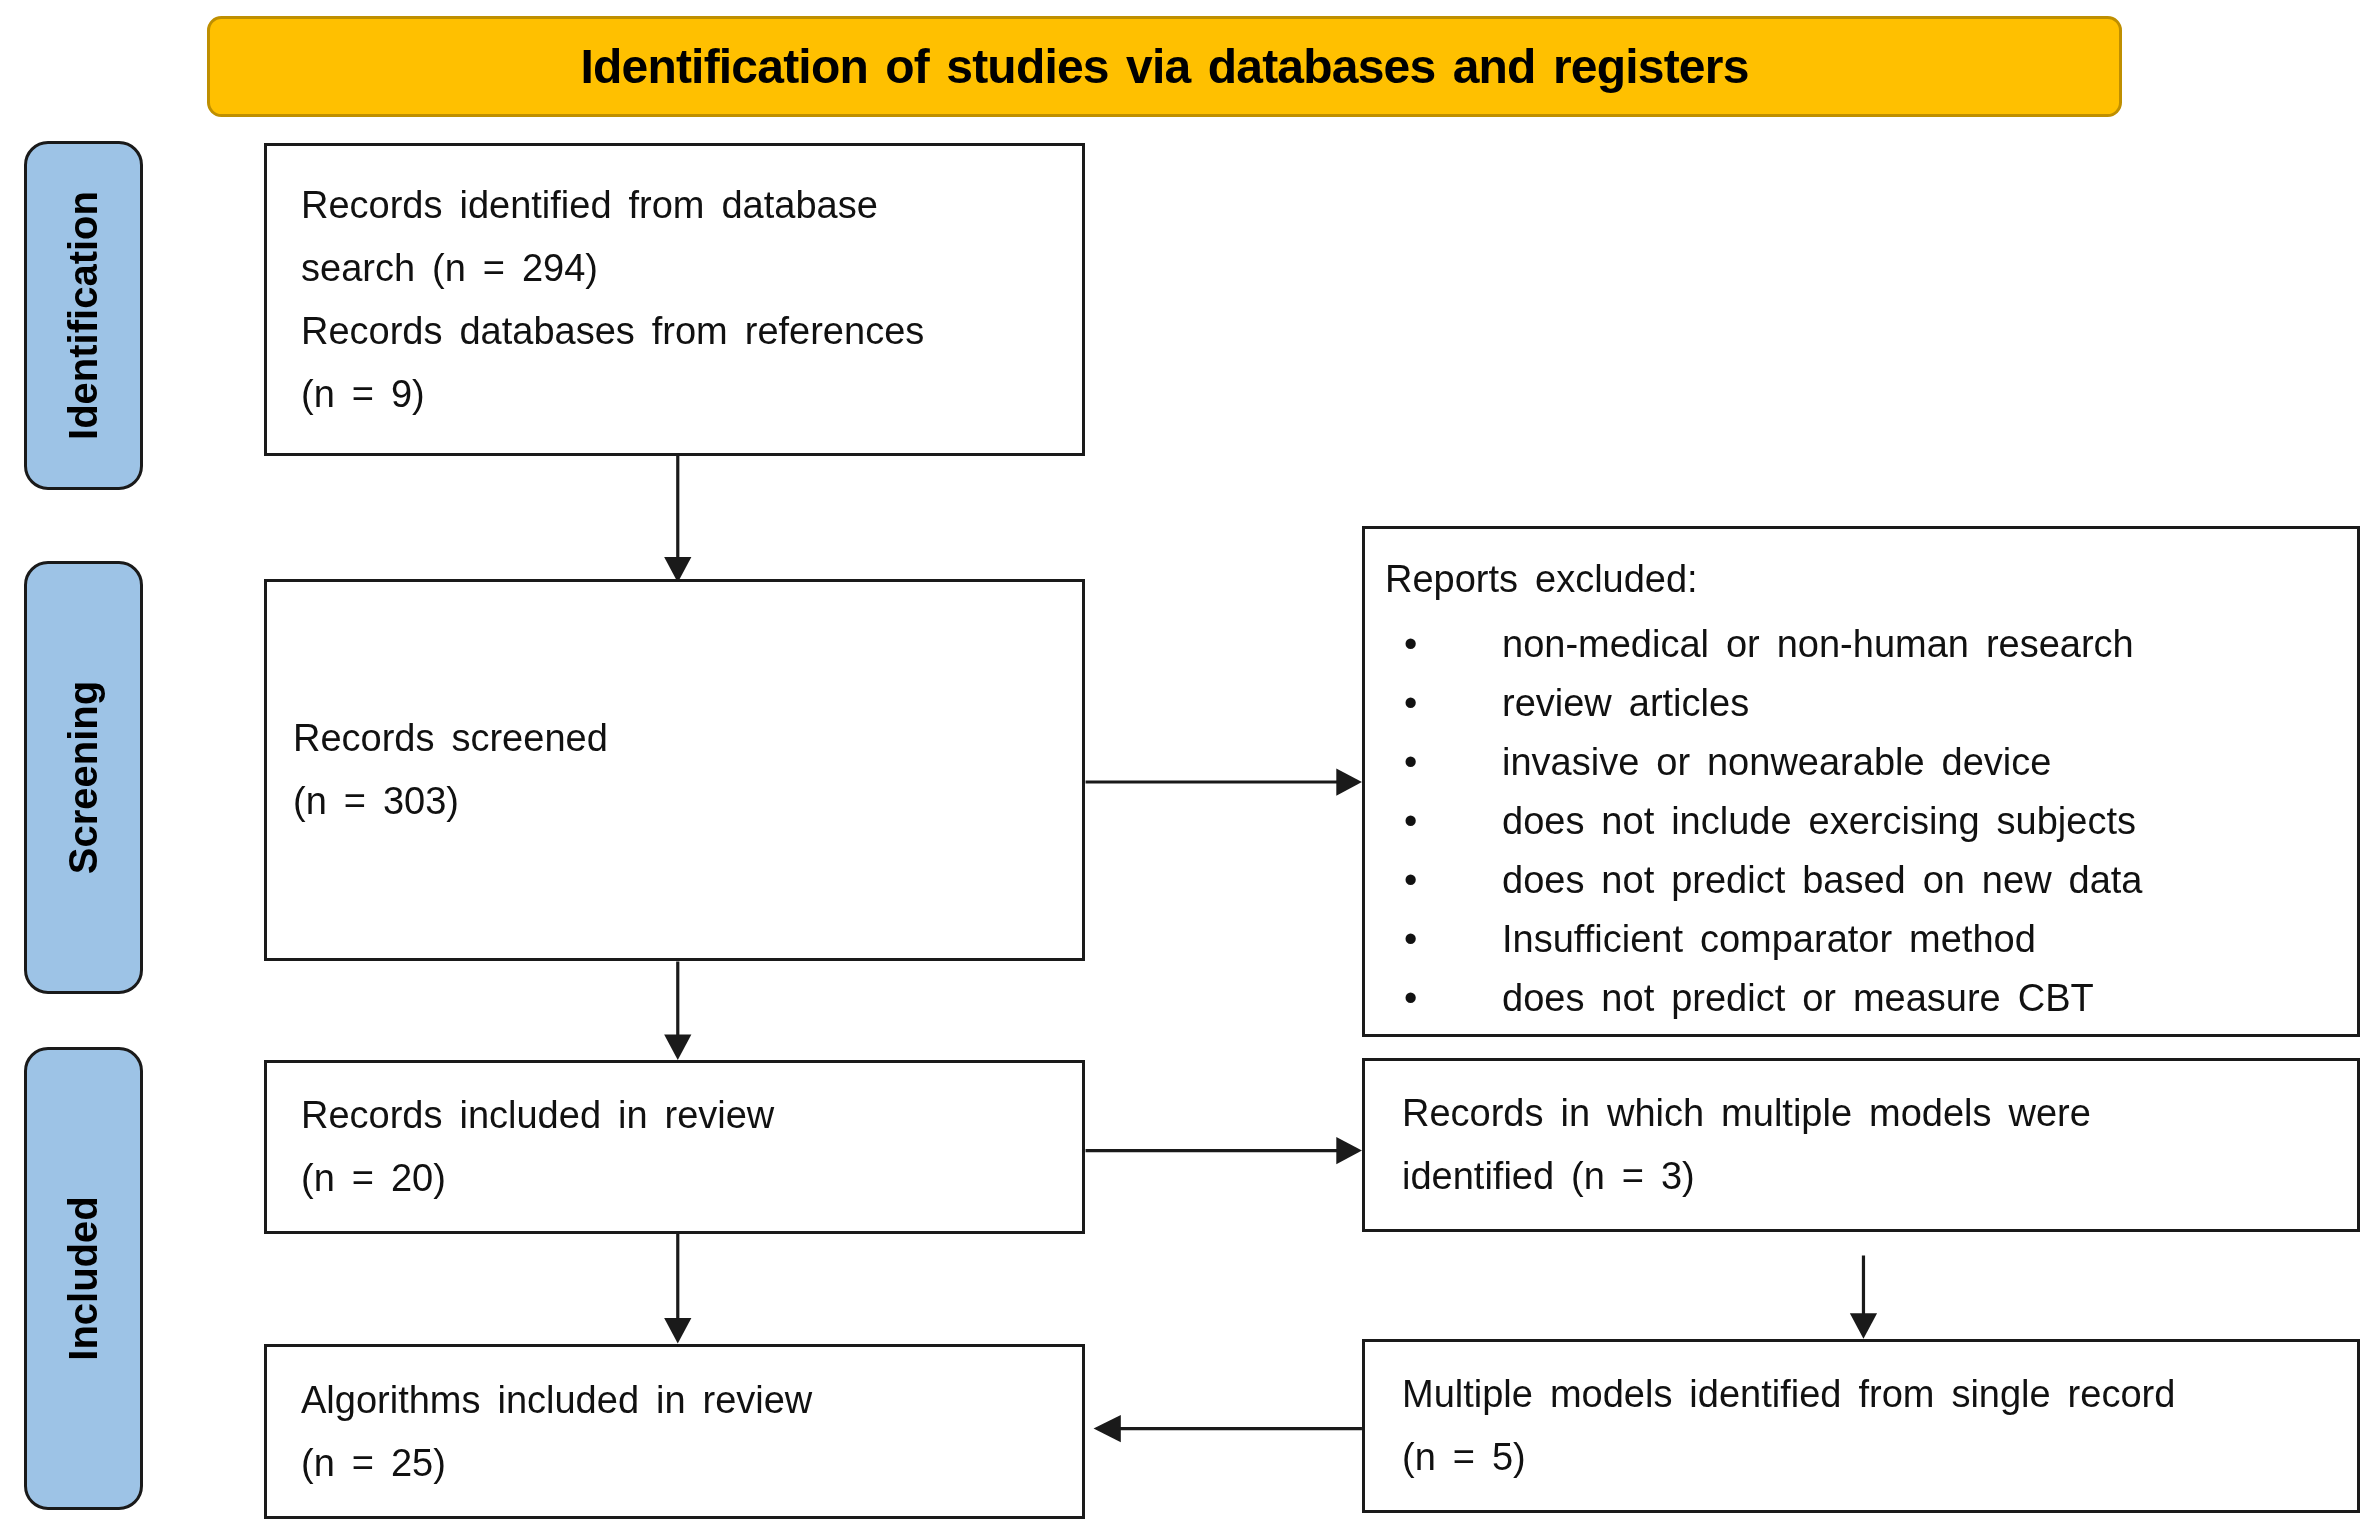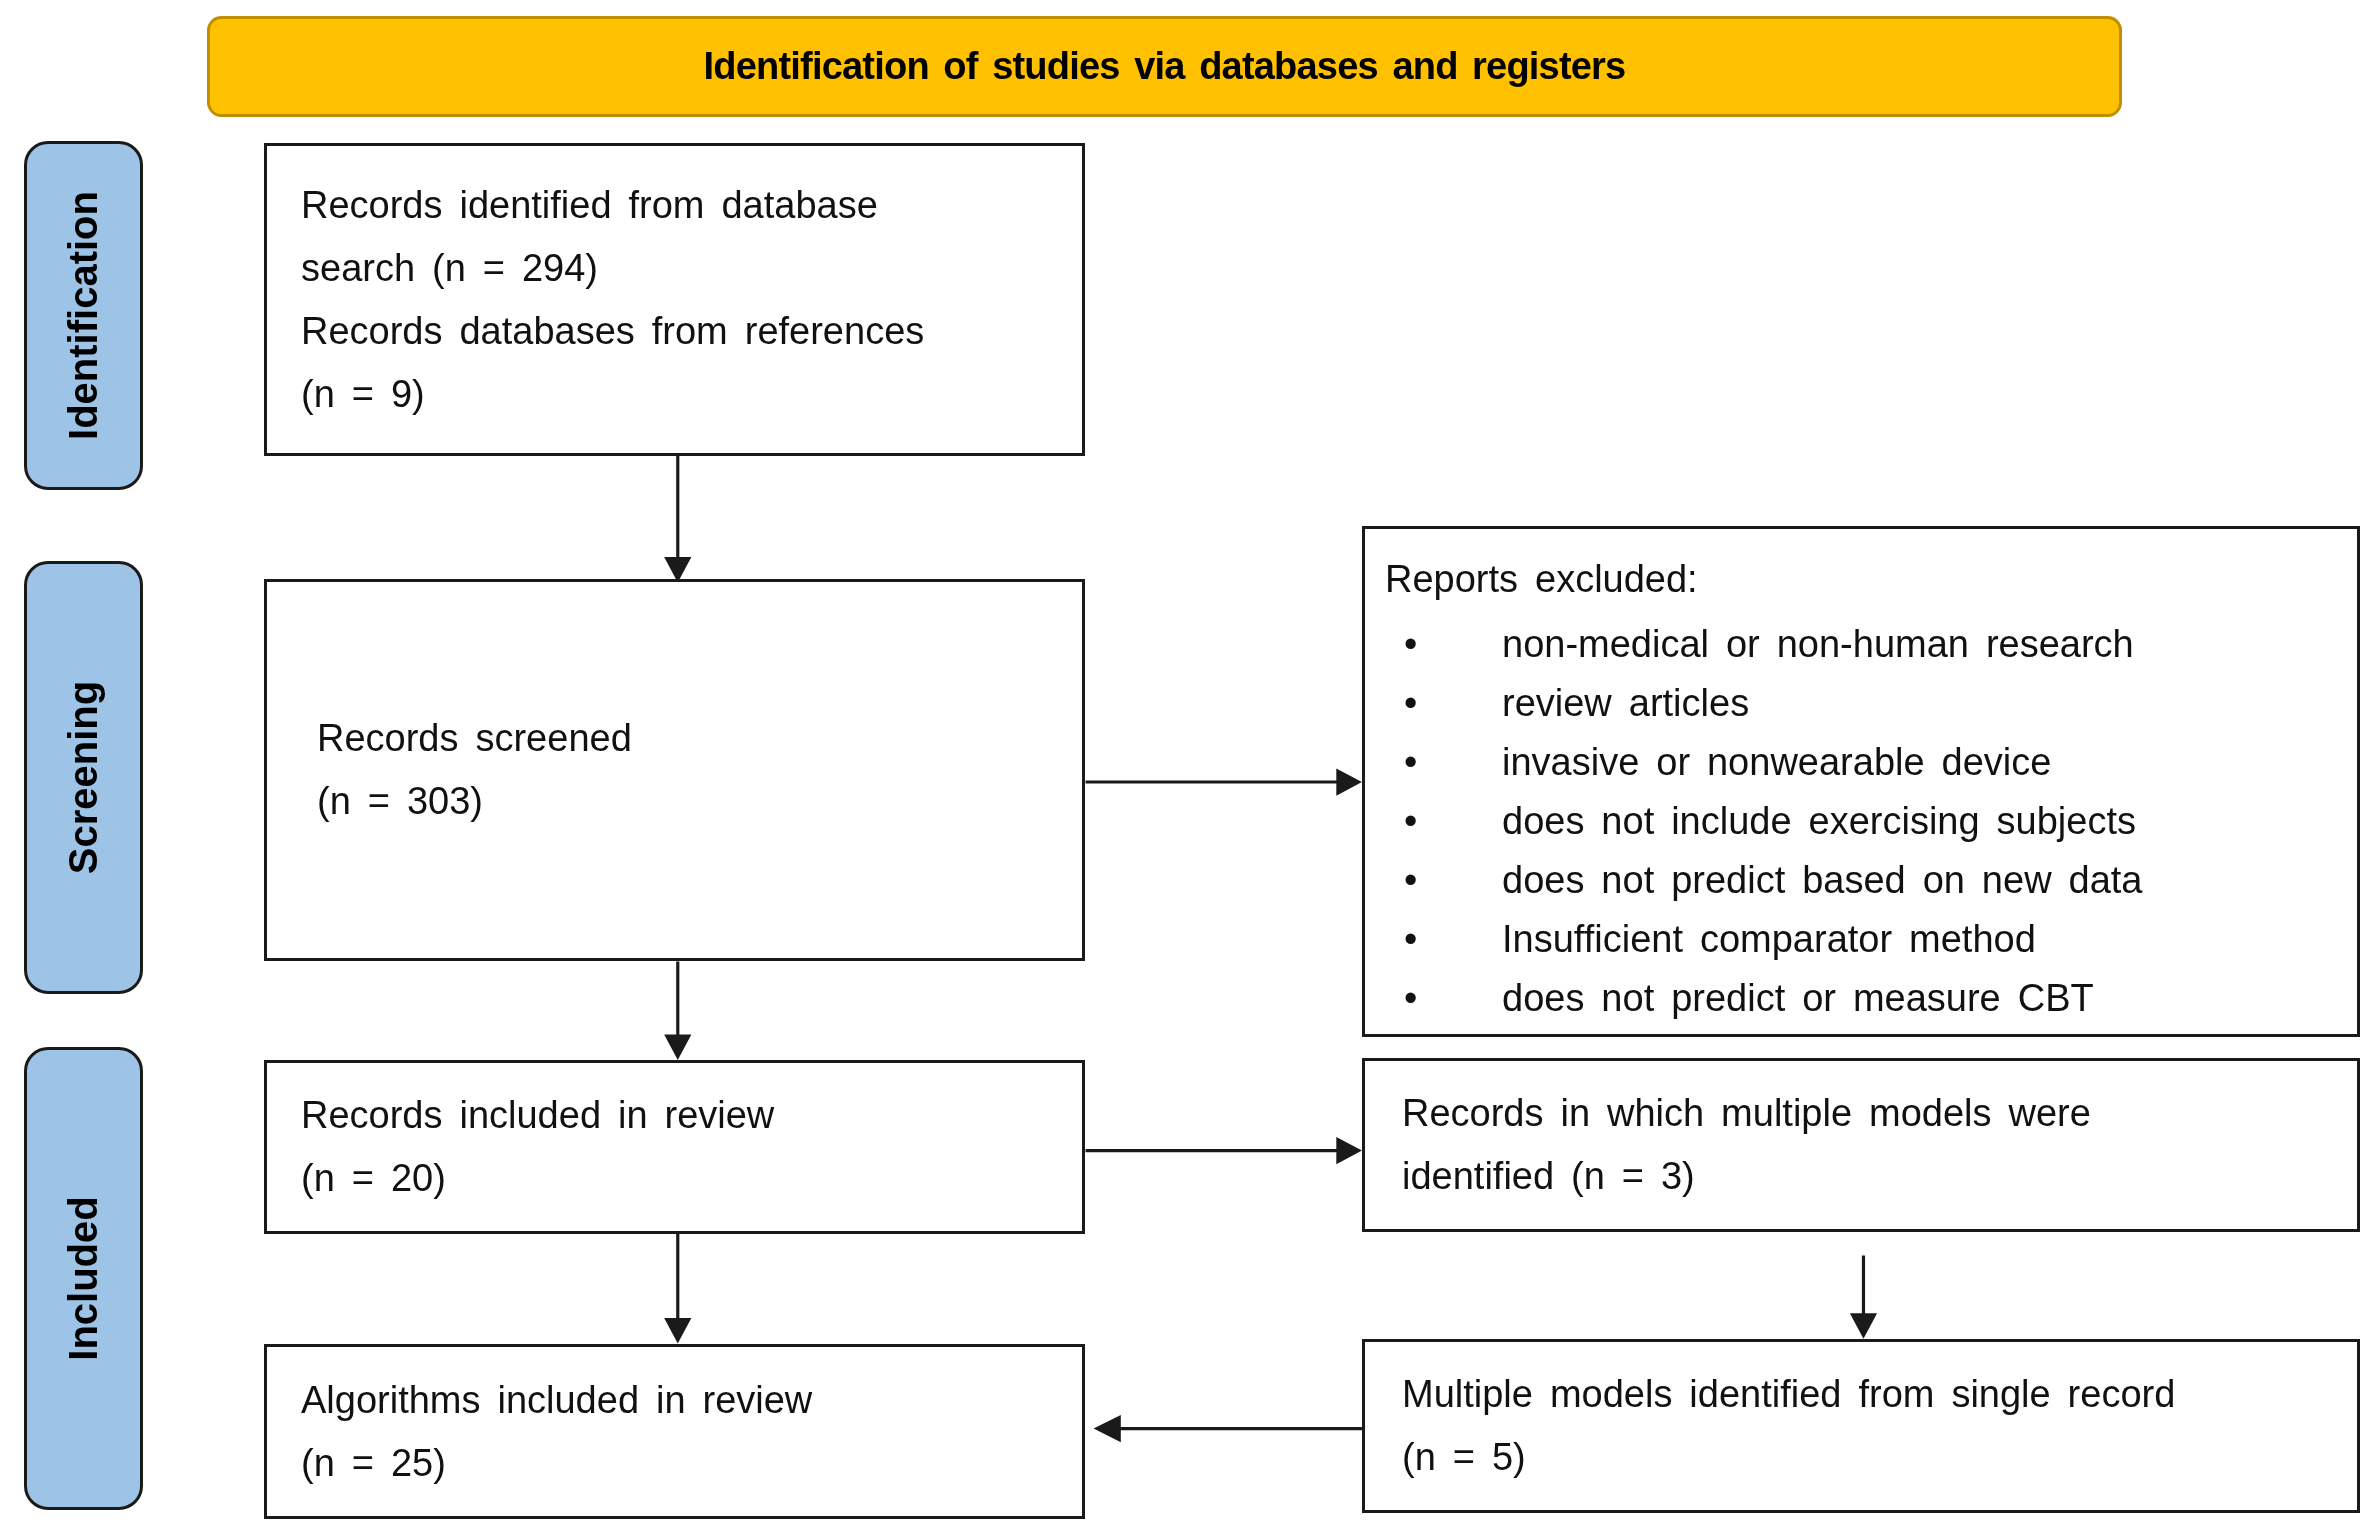--- a/index.html
+++ b/index.html
@@ -12,21 +12,21 @@
     overflow:hidden;
   }
   
   .banner{
     position:absolute;left:207px;top:16px;width:1915px;height:101px;
     border:3.2px solid #BF8F00;border-radius:14.4px;
     display:flex;align-items:center;justify-content:center;
     box-sizing:border-box;
   }
   .banner .title{
-    font-size:38px;font-weight:700;letter-spacing:-0.8px;word-spacing:4.8px;color:#000;
+    font-size:48px;font-weight:700;letter-spacing:-0.8px;word-spacing:4.8px;color:#000;
   }
   
   .stage{
     position:absolute;left:24px;width:119px;
     border:3.2px solid #1a1a1a;border-radius:24px;
     display:flex;align-items:center;justify-content:center;
     box-sizing:border-box;
   }
   .stage .vlabel{
     transform:rotate(-90deg);white-space:nowrap;
@@ -37,21 +37,21 @@
   #stage-included{top:1047px;height:463px;}
   
   .fbox{
     position:absolute;background:#ffffff;
     border:3.2px solid #1a1a1a;box-sizing:border-box;
     display:flex;flex-direction:column;justify-content:center;
     font-size:38px;line-height:63px;word-spacing:6.4px;
   }
   .fbox .tline{white-space:nowrap;margin-left:10px;}
   #box-identified{left:264px;top:143px;width:821px;height:313px;padding-left:24px;}
-  #box-screened{left:264px;top:579px;width:821px;height:382px;padding-left:40px;}
+  #box-screened{left:264px;top:579px;width:821px;height:382px;padding-left:16px;}
   #box-included-records{left:264px;top:1060px;width:821px;height:174px;padding-left:24px;}
   #box-algorithms{left:264px;top:1344px;width:821px;height:175px;padding-left:24px;}
   #box-excluded{left:1362px;top:526px;width:998px;height:511px;padding-left:20px;justify-content:flex-start;padding-top:21px;line-height:59px;}
   #box-multiple-records{left:1362px;top:1058px;width:998px;height:174px;padding-left:27px;}
   #box-multiple-models{left:1362px;top:1339px;width:998px;height:174px;padding-left:27px;}
   
   .bullets{list-style:none;margin:6px;padding:0;}
   .bullets li{position:relative;padding-left:111px;white-space:nowrap;}
   .bullets li::before{
     content:"\2022";position:absolute;left:13px;top:0;

